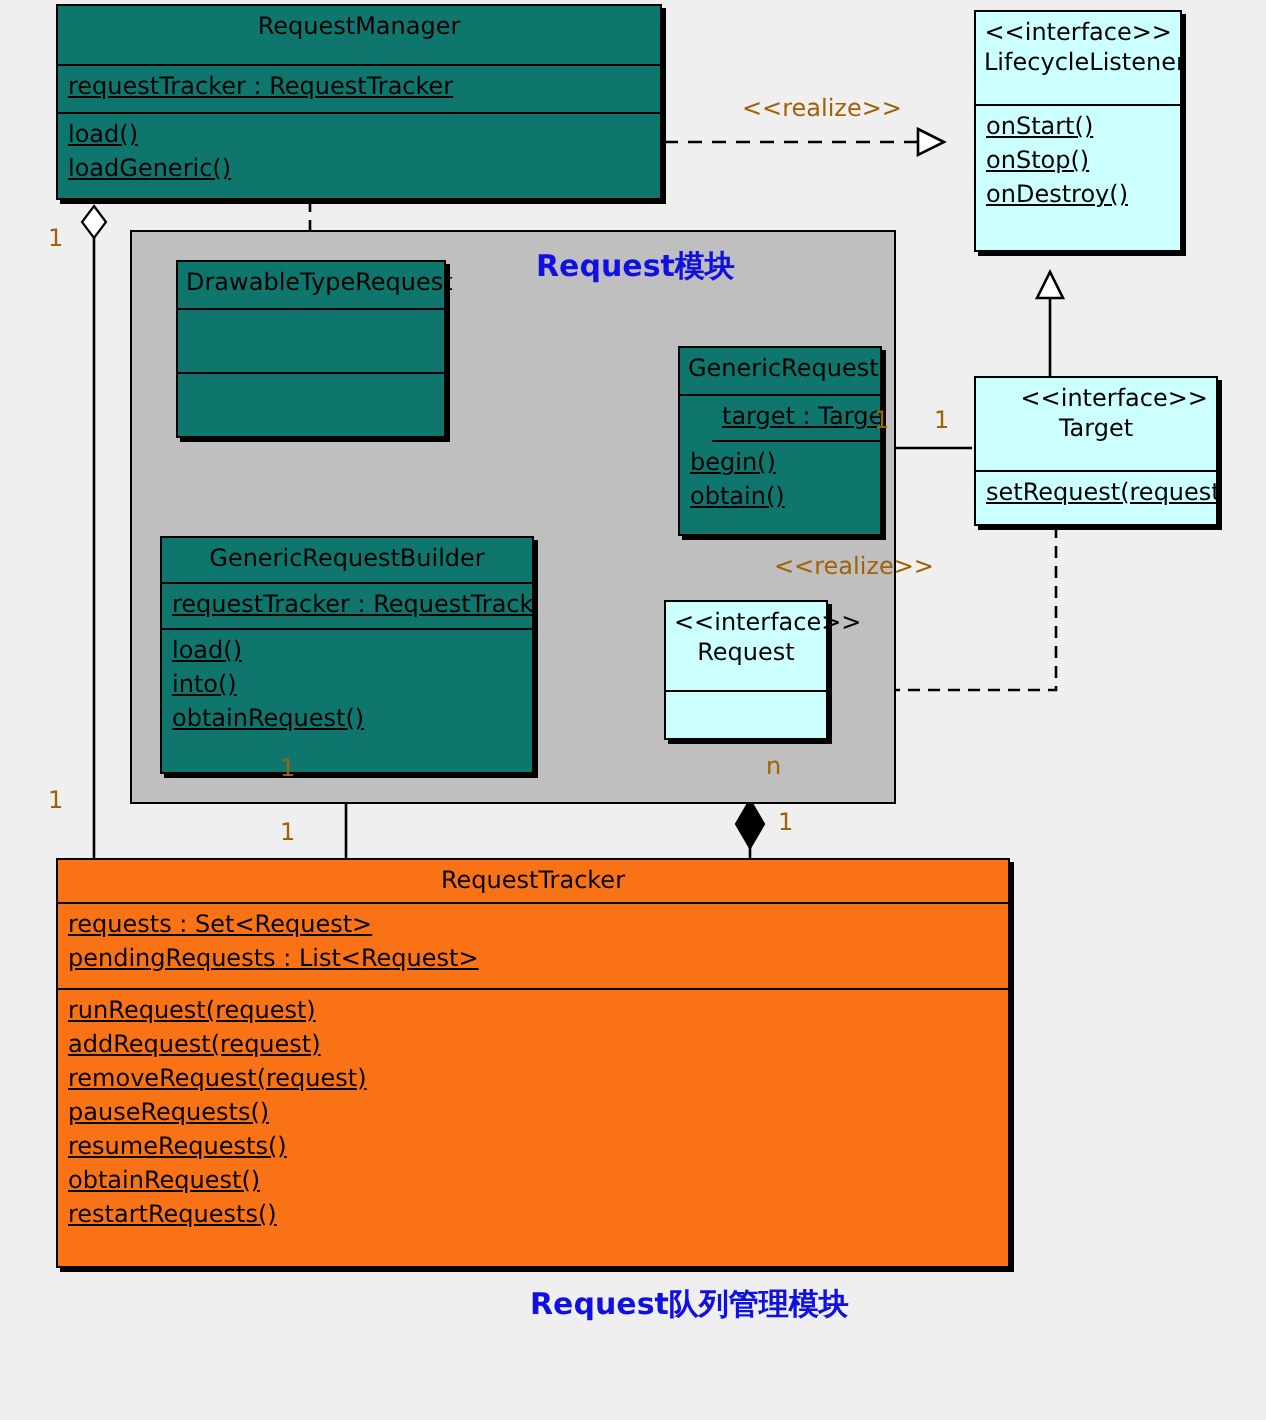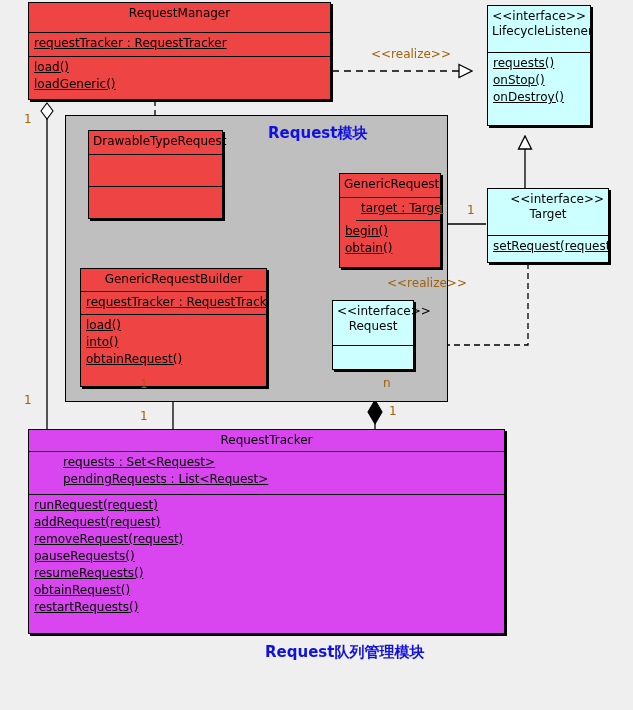--- a/index.html
+++ b/index.html
@@ -40,28 +40,28 @@
     color: #1010e0;
     font-weight: bold;
     font-size: 15px;
     white-space: nowrap;
   }
   
   .uml {
     position: absolute;
     box-sizing: border-box;
     border: 1px solid #000;
-    background: #ef4444;
+    background: #0f766e;
     box-shadow: 2px 2px 0 0 #000;
     font-size: 12px;
     color: #000;
     line-height: 1.25;
   }
   .uml.iface { background: #ccffff; }
-  .uml.plain { background: #d946ef; }
+  .uml.plain { background: #f97316; }
   .uml .sec {
     border-bottom: 1px solid #000;
     box-sizing: border-box;
   }
   .uml .sec:last-child { border-bottom: none; }
   .uml .hd {
     text-align: center;
     padding: 3px 4px 4px 4px;
   }
   .uml .hd .stereo {
@@ -178,21 +178,21 @@
     <div class="row">loadGeneric()</div>
   </div>
 </div>
 
 <div class="uml iface" style="left:487px; top:5px; width:104px; height:121px;">
   <div class="sec hd" style="height:47px;">
     <span class="stereo">&lt;&lt;interface&gt;&gt;</span>
     <span class="nm">LifecycleListener</span>
   </div>
   <div class="sec body" style="height:73px;">
-    <div class="row">requests()</div>
+    <div class="row">onStart()</div>
     <div class="row">onStop()</div>
     <div class="row">onDestroy()</div>
   </div>
 </div>
 
 <div class="uml" style="left:88px; top:130px; width:135px; height:89px;">
   <div class="sec hd" style="height:24px;">
     <span class="nm">DrawableTypeRequest</span>
   </div>
   <div class="sec" style="height:32px;"></div>
@@ -241,21 +241,21 @@
     <span class="stereo">&lt;&lt;interface&gt;&gt;</span>
     <span class="nm">Request</span>
   </div>
   <div class="sec" style="height:24px;"></div>
 </div>
 
 <div class="uml plain" style="left:28px; top:429px; width:477px; height:205px;">
   <div class="sec hd" style="height:22px;">
     <span class="nm">RequestTracker</span>
   </div>
-  <div class="sec body" style="height:43px;padding-left:29px;">
+  <div class="sec body" style="height:43px;">
     <div class="row">requests : Set&lt;Request&gt;</div>
     <div class="row">pendingRequests : List&lt;Request&gt;</div>
   </div>
   <div class="sec body" style="height:139px;">
     <div class="row">runRequest(request)</div>
     <div class="row">addRequest(request)</div>
     <div class="row">removeRequest(request)</div>
     <div class="row">pauseRequests()</div>
     <div class="row">resumeRequests()</div>
     <div class="row">obtainRequest()</div>

